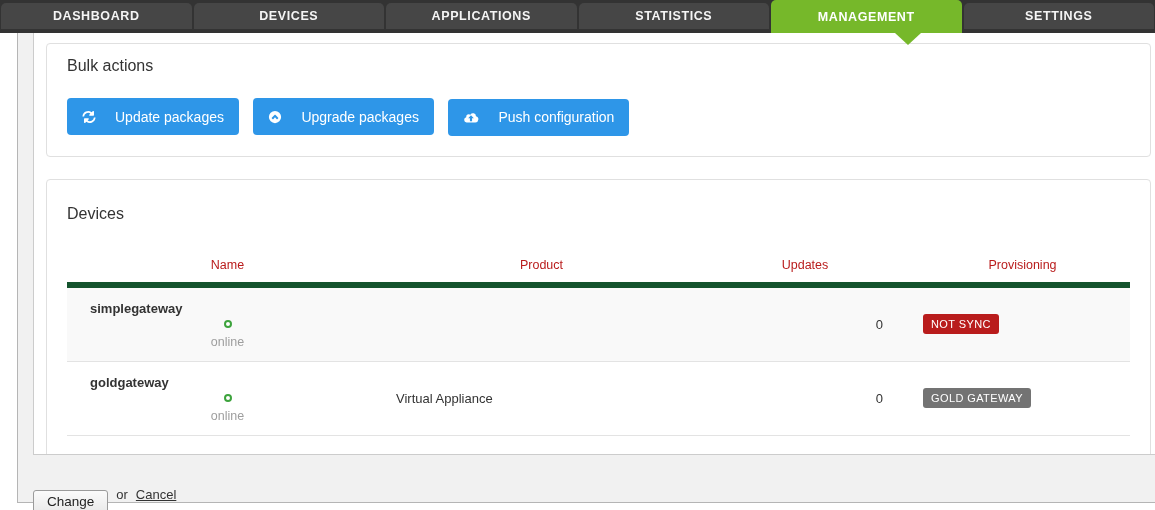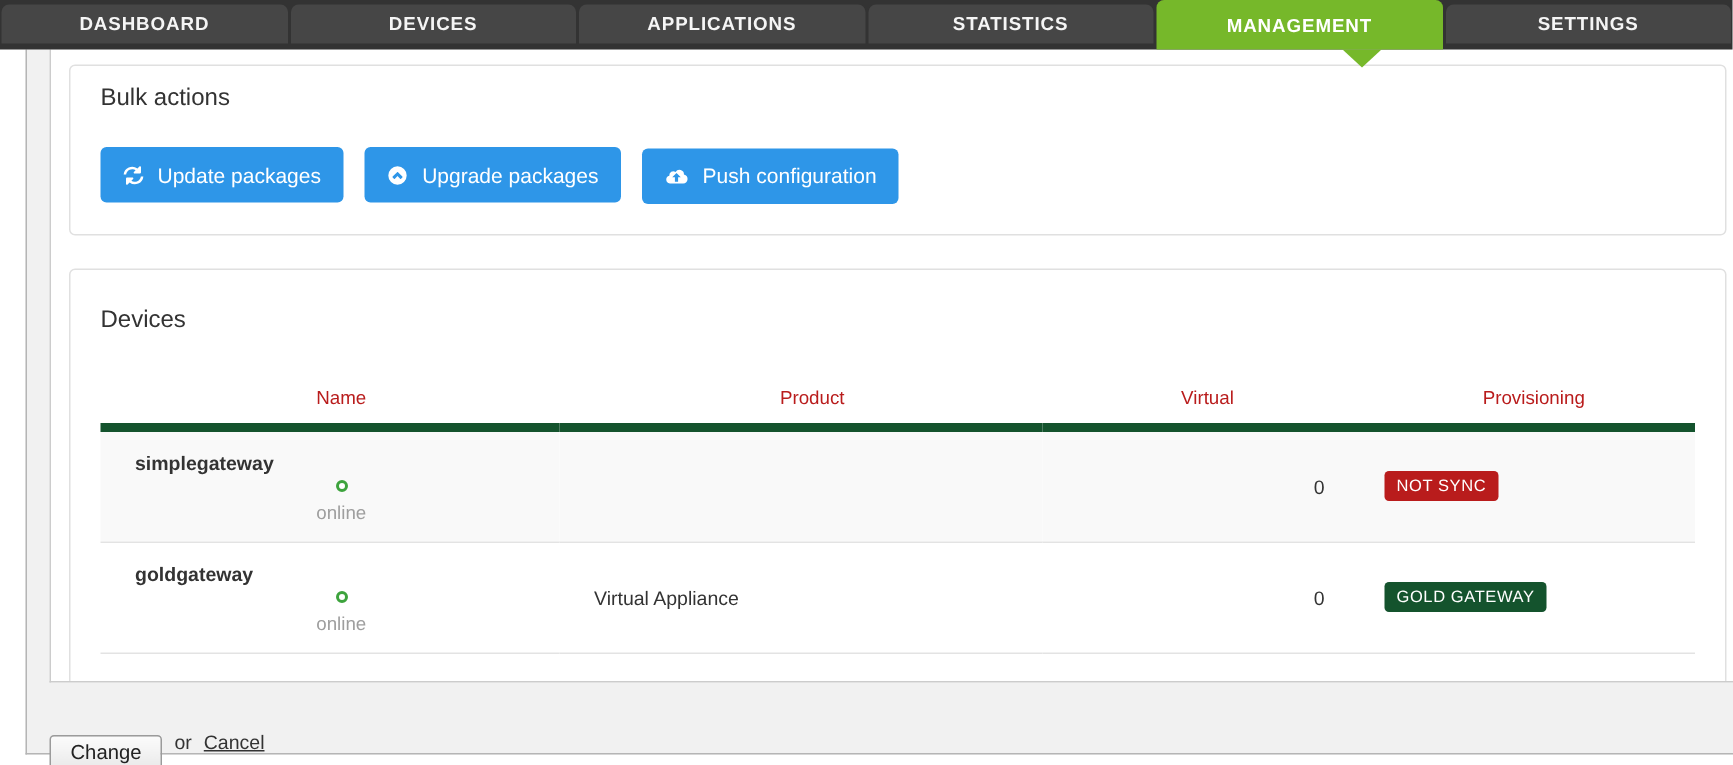--- a/index.html
+++ b/index.html
@@ -74,21 +74,21 @@
     border-radius: 4px;
   }
   .card-bulk { padding: 12px 20px 20px 20px; margin-bottom: 22px; }
   .card-devices { padding: 24px 20px 24px 20px; }
 
   .card-title { font-size: 16px; color: #333; font-weight: 400; line-height: 20px; }
 
   
   .btn-row { margin-top: 22px; }
   .btn-primary {
-    display: inline-flex; align-items: center; gap: 9px;
+    display: inline-flex; align-items: center; gap: 19px;
     background: #2e96e8;
     color: #fff;
     border: none; border-radius: 4px;
     font-size: 14px; font-family: inherit;
     padding: 9px 15px;
     margin-right: 10px;
     height: 37px;
     cursor: pointer;
   }
   .btn-primary svg { display: block; }
@@ -130,21 +130,21 @@
   .badge {
     display: inline-block;
     color: #fff;
     font-size: 11px;
     letter-spacing: .4px;
     padding: 4px 8px;
     border-radius: 3px;
     white-space: nowrap;
   }
   .badge-red  { background: #b91c1c; }
-  .badge-blue { background: #14532d; }
+  .badge-blue { background: #737373; }
 
   
   .footer-row {
     position: absolute;
     left: 15px; top: 442px;
     display: flex; align-items: center; gap: 8px;
     font-size: 13px; color: #333;
   }
   .btn-change {
     font-family: inherit;
@@ -212,21 +212,21 @@
     </div>
 
     <div class="card card-devices">
       <div class="card-title">Devices</div>
 
       <table class="devices-table">
         <thead>
           <tr>
             <th class="col-name">Name</th>
             <th class="col-product">Product</th>
-            <th class="col-updates">Virtual</th>
+            <th class="col-updates">Updates</th>
             <th>Provisioning</th>
           </tr>
         </thead>
         <tbody>
           <tr class="striped">
             <td>
               <div class="device-name">simplegateway</div>
               <div class="device-status">
                 <span class="status-ring"></span>
                 <span>online</span>

